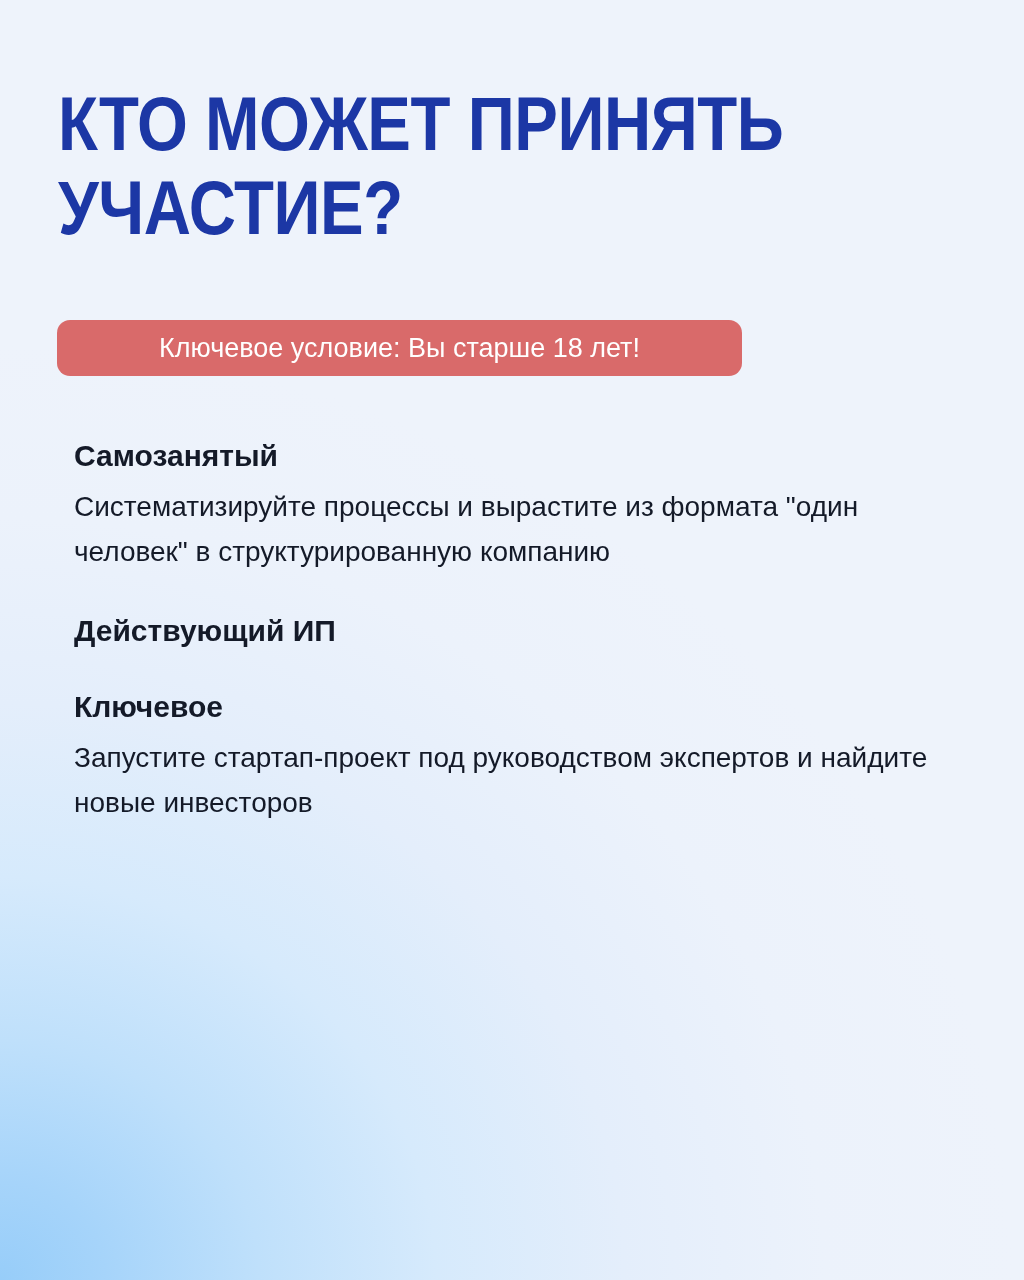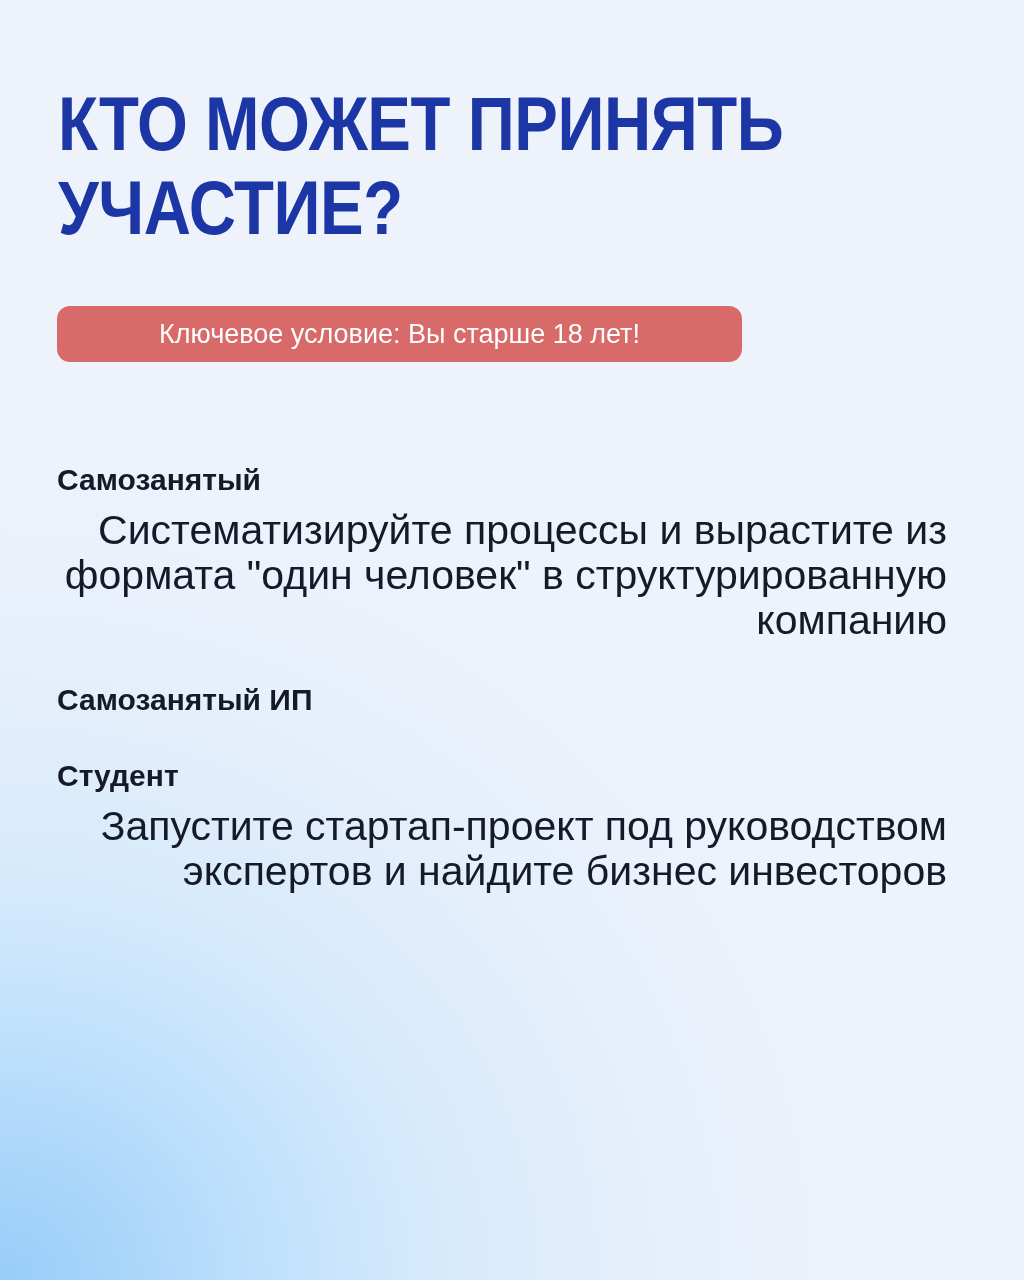--- a/index.html
+++ b/index.html
@@ -48,65 +48,63 @@
     text-transform: uppercase;
     transform: scaleX(0.86);
     transform-origin: left top;
     white-space: pre-line;
   }
 
   
   .badge {
     position: absolute;
     left: 57px;
-    top: 306px;
+    top: 320px;
     min-width: 685px;
     max-width: 720px;
     height: 56px;
     display: inline-flex;
     align-items: center;
     justify-content: center;
     padding: 0 26px;
     border-radius: 13px;
     background: #d96a6a;
     color: #ffffff;
     font-size: 27px;
     line-height: 30px;
     font-weight: 400;
     white-space: nowrap;
   }
 
   
   .audience-list {
     position: absolute;
-    left: 57px;
+    left: 74px;
     top: 437px;
     width: 895px;
     list-style: none;
-    margin-top: 24px;
   }
 
   .audience-item { margin-bottom: 38px; }
   .audience-item:last-child { margin-bottom: 0; }
 
   .audience-heading {
     color: #141a28;
     font-size: 30px;
     line-height: 38px;
     font-weight: 700;
     margin-bottom: 9px;
   }
 
   .audience-desc {
     color: #141a28;
-    font-size: 41px;
+    font-size: 28px;
     line-height: 45px;
     font-weight: 400;
     max-width: 890px;
-    text-align: right;
   }
 </style>
 </head>
 <body>
 
 <div class="slide">
 
   <h1 class="page-title">Кто может принять
 участие?</h1>
 
@@ -115,23 +113,23 @@
   </div>
 
   <ul class="audience-list">
 
     <li class="audience-item">
       <div class="audience-heading">Самозанятый</div>
       <div class="audience-desc">Систематизируйте процессы и вырастите из формата "один человек" в структурированную компанию</div>
     </li>
 
     <li class="audience-item">
-      <div class="audience-heading">Самозанятый ИП</div>
+      <div class="audience-heading">Действующий ИП</div>
     </li>
 
     <li class="audience-item">
-      <div class="audience-heading">Студент</div>
-      <div class="audience-desc">Запустите стартап-проект под руководством экспертов и найдите бизнес инвесторов</div>
+      <div class="audience-heading">Ключевое</div>
+      <div class="audience-desc">Запустите стартап-проект под руководством экспертов и найдите новые инвесторов</div>
     </li>
 
   </ul>
 
 </div>
 
 </body></html>

